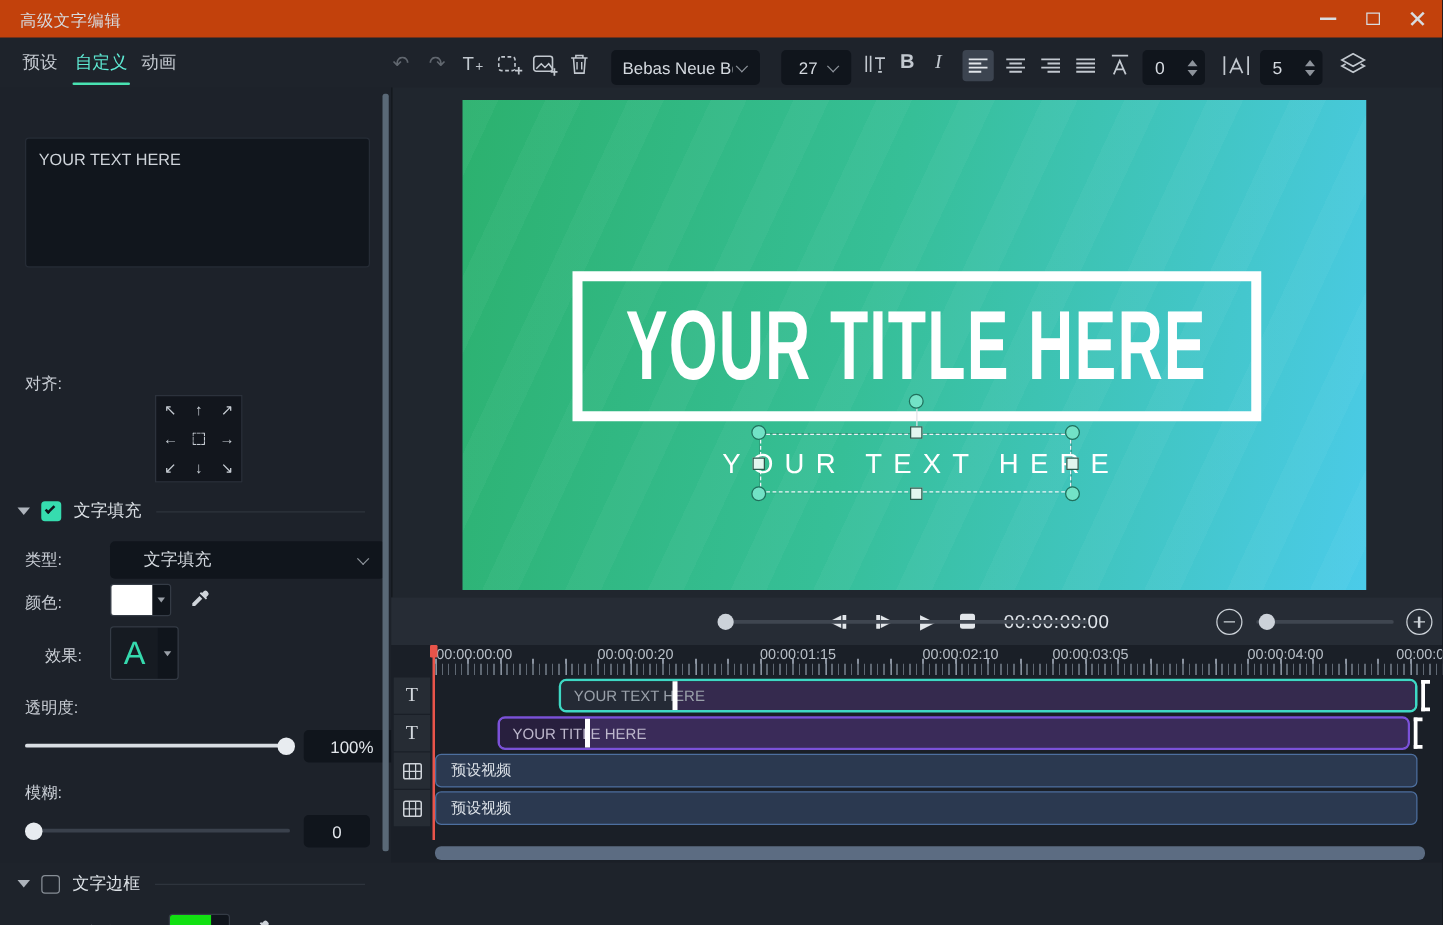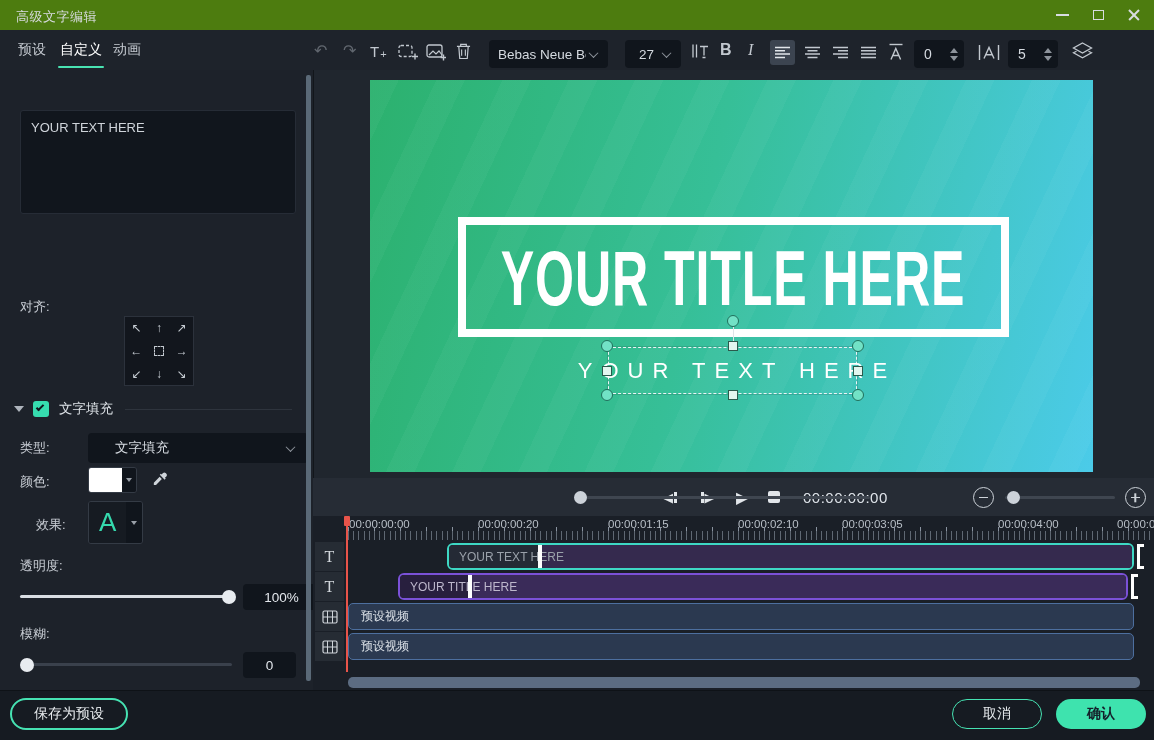--- a/index.html
+++ b/index.html
@@ -2,33 +2,33 @@
 <html><head>
 <meta charset="utf-8">
 <style>
   * { margin:0; padding:0; box-sizing:border-box; }
   html,body { background:#10141a; }
   body { font-family:"Liberation Sans","DejaVu Sans",sans-serif; }
   .app { position:relative; width:1154px; height:740px; background:#1e232b; overflow:hidden; color:#d6dade; }
   .abs { position:absolute; }
 
   
-  .titlebar { left:0; top:0; width:1154px; height:30px; background:#4d7c0f; }
+  .titlebar { left:0; top:0; width:1154px; height:30px; background:#c2410c; }
   .wintitle { left:16px; top:8px; font-size:13px; color:#d6dade; letter-spacing:.5px; }
   .winbtns { right:14px; top:0; height:30px; display:flex; align-items:center; gap:24px; }
   .minbar { width:13px; height:2px; background:#d8dce1; display:block; }
   .maxbox { width:11px; height:10px; border:1.5px solid #d8dce1; display:block; }
   .xwrap { position:relative; width:12px; height:12px; display:block; }
   .xwrap i { position:absolute; left:-1px; top:5px; width:14px; height:1.8px; background:#d8dce1; }
   .xwrap i:first-child { transform:rotate(45deg); } .xwrap i:last-child { transform:rotate(-45deg); }
 
   
   .tabrow { left:0; top:30px; width:1154px; height:40px; }
   .tab { font-size:14px; color:#c3c8cf; top:11px; cursor:default; }
-  .tab.active { color:#ffffff; }
+  .tab.active { color:#5eead4; }
   .tab.active::after { content:""; position:absolute; left:-2px; right:-2px; bottom:-9px; height:2.5px; background:#49e3b2; border-radius:2px; }
 
   
   .tbtn { display:flex; align-items:center; justify-content:center; color:#c2c8cf; }
   .glyph16 { font-size:16px; }
   .dim { color:#61676f; }
   .ddbox { background:#10151c; border-radius:4px; height:28px; display:flex; align-items:center; color:#d5dae0; font-size:13.5px; }
   .chev { width:7px; height:7px; border-right:1.6px solid #8e949c; border-bottom:1.6px solid #8e949c; transform:rotate(45deg) translate(-1px,-1px); display:inline-block; }
   .spin { background:#10151c; border-radius:4px; height:28px; display:flex; align-items:center; color:#d5dae0; font-size:14px; }
   .spinarrows { margin-left:auto; margin-right:6px; display:flex; flex-direction:column; gap:3px; }
@@ -420,19 +420,14 @@
     </div>
     <div class="clip" style="left:35px;top:117px;width:786px;background:#2b3950;border:1.5px solid #4d6f9f;border-radius:5px">
       <span class="cliplabel" style="color:#dbe0e6;left:12px">预设视频</span>
     </div>
 
     <span class="playhead-cap"></span>
     <span class="playhead-line"></span>
     <div class="hscroll"></div>
   </div>
 
-  <div class="abs footer">
-    <div class="pill outline" style="left:10px;top:7px;width:118px;height:32px">保存为预设</div>
-    <div class="pill outline" style="left:952px;top:8px;width:90px;height:30px;border-width:1.5px">取消</div>
-    <div class="pill fill" style="left:1056px;top:8px;width:90px;height:30px">确认</div>
-  </div>
 
 </div>
 
 </body></html>

